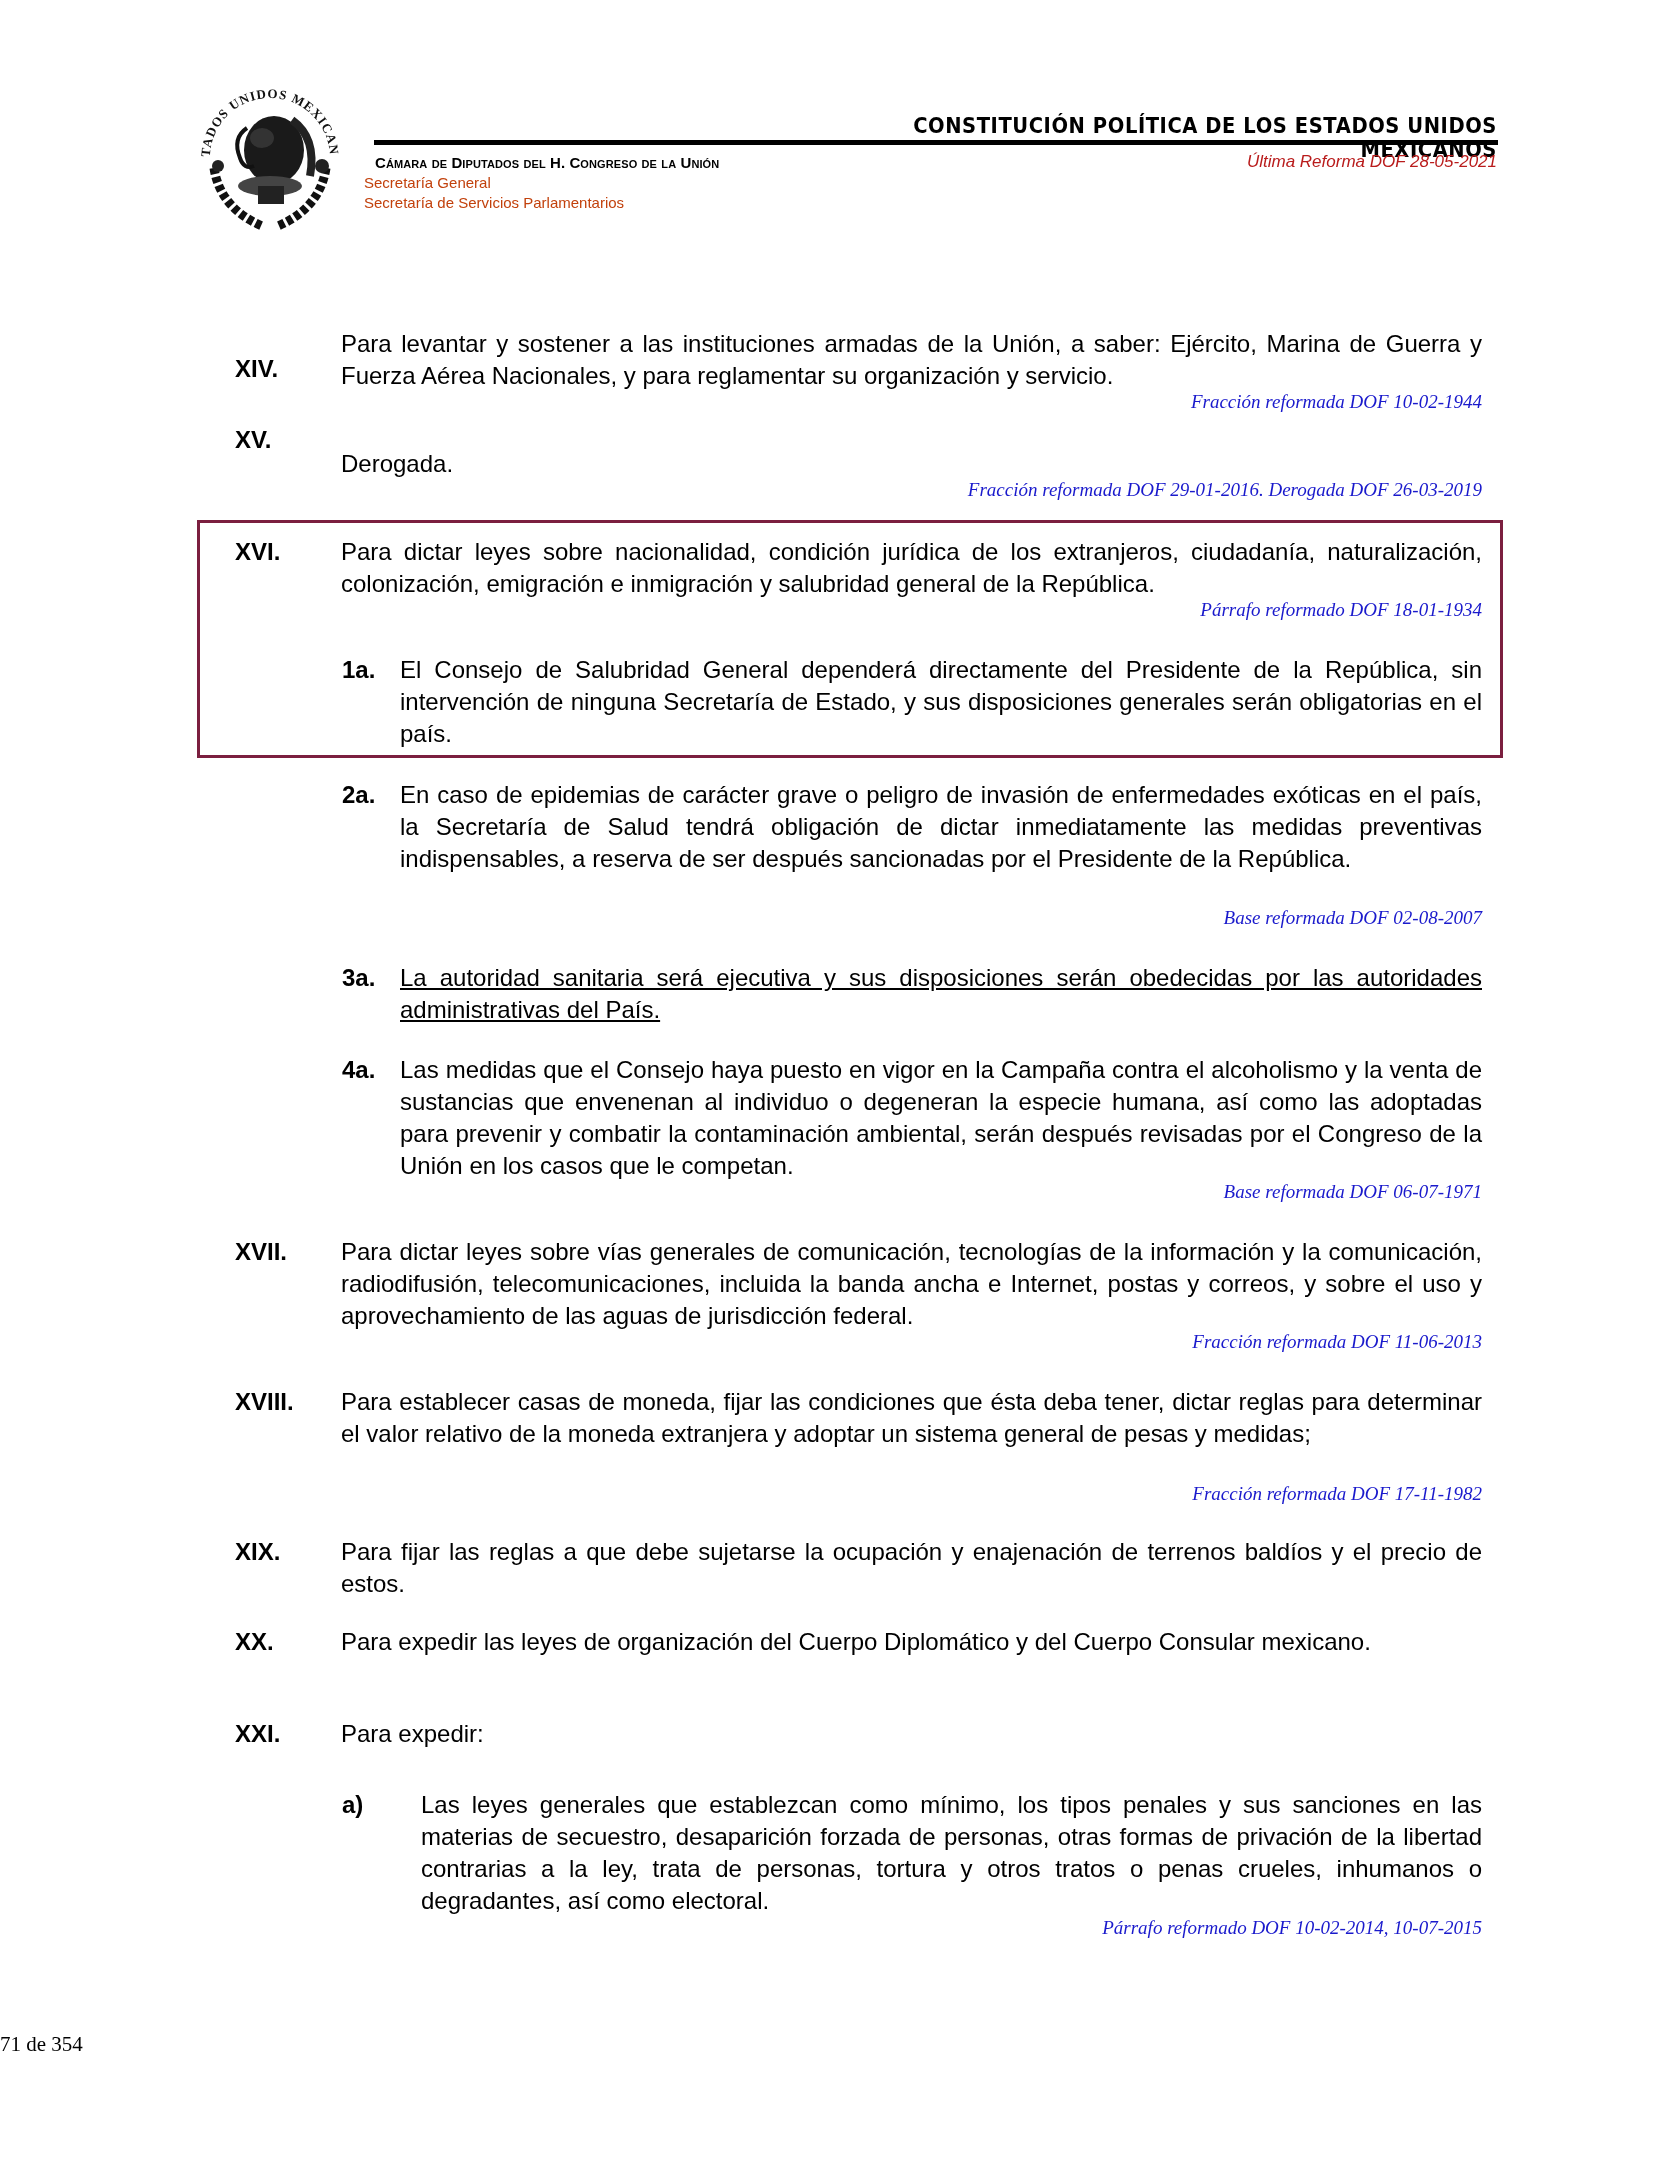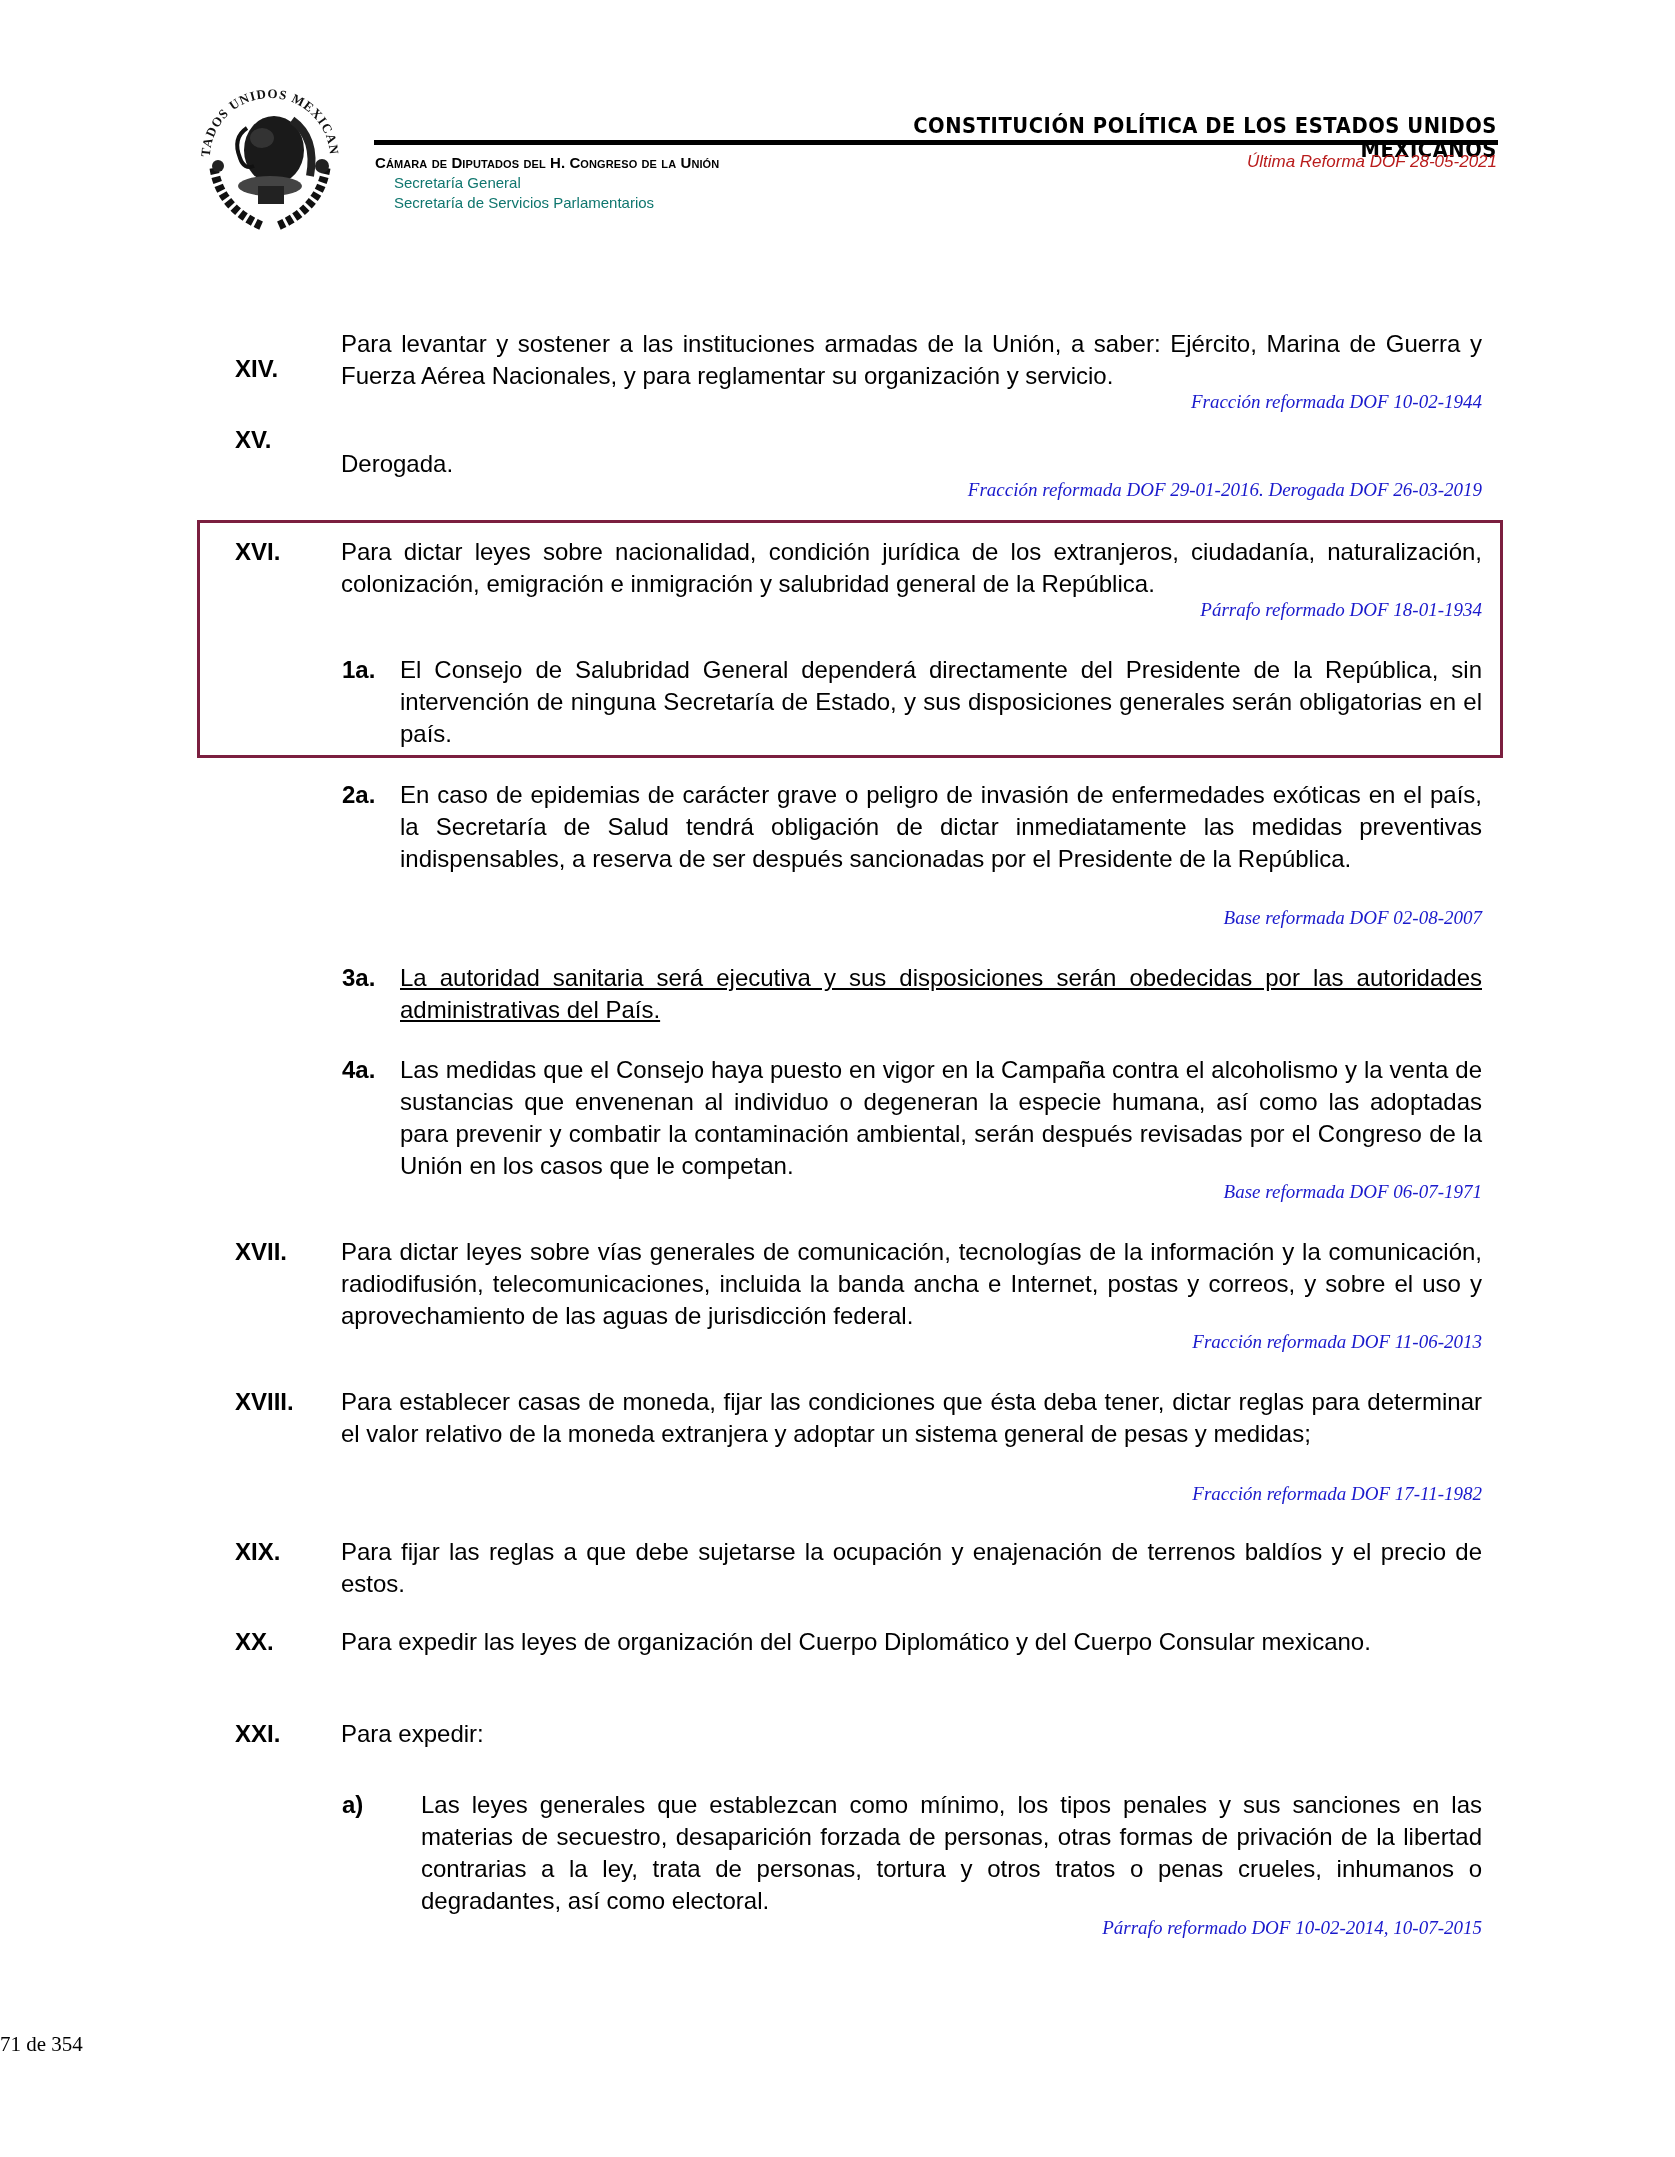--- a/index.html
+++ b/index.html
@@ -2,21 +2,21 @@
 <html><head>
 <meta charset="utf-8">
 <style>
   html, body { margin:0; padding:0; background:#ffffff; }
   body { width:1675px; height:2157px; position:relative; overflow:hidden; font-family:"Liberation Sans", sans-serif; color:#000; }
   .abs { position:absolute; }
   .seal { left:192px; top:58px; width:156px; height:184px; }
   .hdr-title { left:740px; top:114px; width:757px; text-align:right; font-family:"DejaVu Sans", sans-serif; font-weight:bold; font-size:21px; letter-spacing:0.6px; transform:scaleX(0.93); transform-origin:right; }
   .hdr-rule { left:374px; top:140px; width:1124px; height:5px; background:#000; }
   .hdr-org { left:375px; top:154px; font-size:15px; font-weight:bold; font-variant:small-caps; letter-spacing:0.1px; }
-  .hdr-sub { left:394px; font-size:15px; color:#0f766e; }
+  .hdr-sub { left:364px; font-size:15px; color:#c2410c; }
   .hdr-reform { left:1000px; top:152px; width:497px; text-align:right; font-style:italic; font-size:17px; color:#b91c1c; }
 
   .num { left:235px; font-weight:bold; font-size:24px; line-height:32px; }
   .para { left:341px; width:1141px; font-size:24px; line-height:32px; text-align:justify; }
   .subnum { left:342px; font-weight:bold; font-size:24px; line-height:32px; }
   .subpara { left:400px; width:1082px; font-size:24px; line-height:32px; text-align:justify; }
   .subpara-a { left:421px; width:1061px; font-size:24px; line-height:32px; text-align:justify; }
   .note { left:600px; width:882px; text-align:right; font-family:"Liberation Serif", serif; font-style:italic; font-size:19px; color:#1a1acc; line-height:24px; }
   .hilite-box { left:197px; top:520px; width:1300px; height:232px; border:3px solid #7b1f3f; box-sizing:content-box; }
   .pagenum { left:0; width:1675px; top:2032px; font-family:"Liberation Serif", serif; font-size:21px; }

